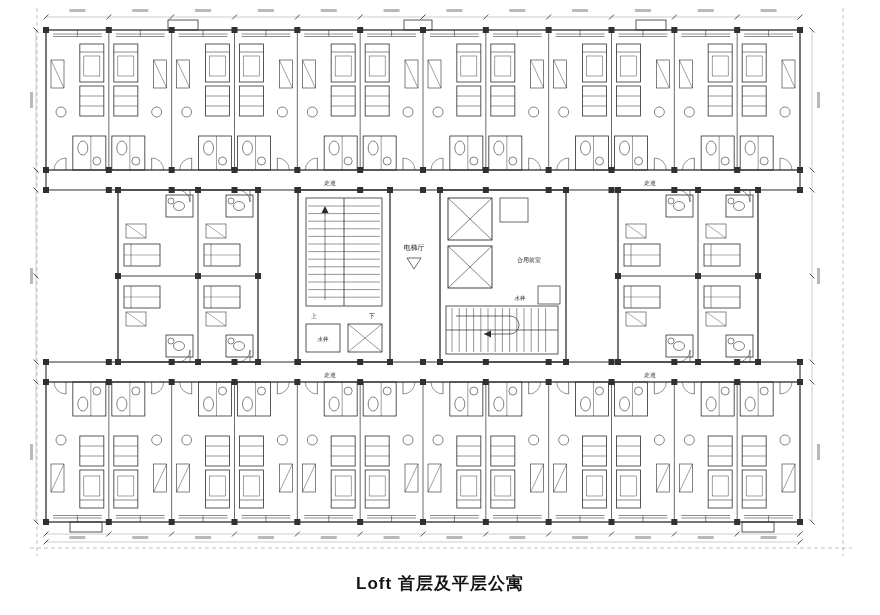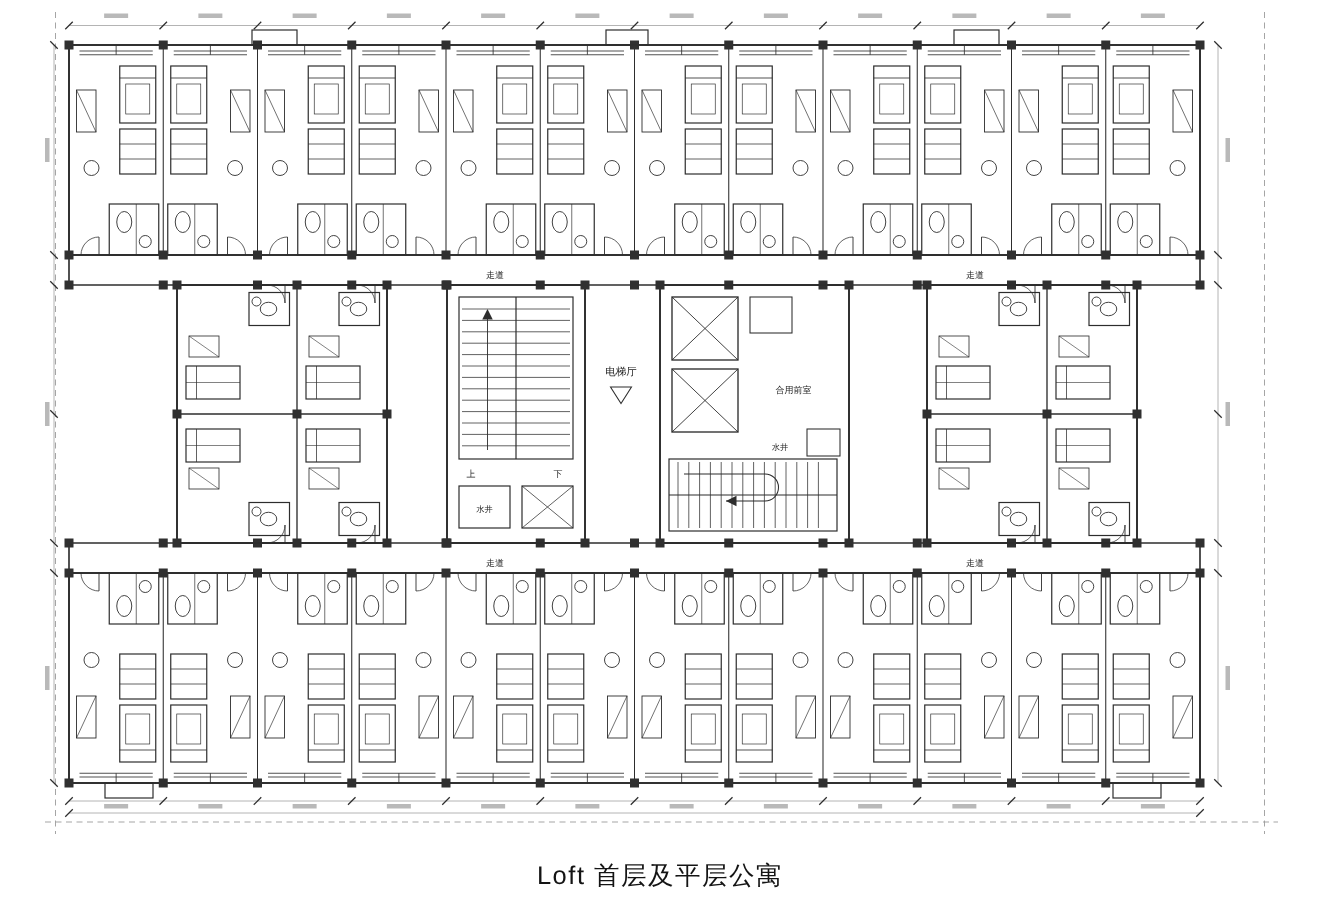--- a/index.html
+++ b/index.html
@@ -1,20 +1,20 @@
 <!DOCTYPE html>
 <html><head>
 <meta charset="utf-8">
 <style>
   html,body{margin:0;padding:0;background:#ffffff;}
   .page{position:relative;width:880px;height:615px;background:#ffffff;overflow:hidden;
         font-family:"Liberation Sans",sans-serif;}
   svg{position:absolute;top:0;left:0;}
   .caption{position:absolute;top:572px;left:0;width:100%;text-align:center;
-           font-size:17px;letter-spacing:1px;color:#141414;}
+           font-size:17px;letter-spacing:1px;color:#141414;font-weight:bold;}
 </style>
 </head>
 <body>
 
 <div class="page">
   <svg id="plan" width="880" height="560" viewBox="0 0 880 560">
       <g>
         <rect x="46" y="30" width="754" height="140" fill="none" stroke="#2d2d2d" stroke-width="1.3"></rect>
         <line x1="46" y1="190" x2="800" y2="190" stroke="#2d2d2d" stroke-width="1.1" fill="none"></line>
         <line x1="46" y1="170" x2="46" y2="190" stroke="#2d2d2d" stroke-width="1.1" fill="none"></line>

